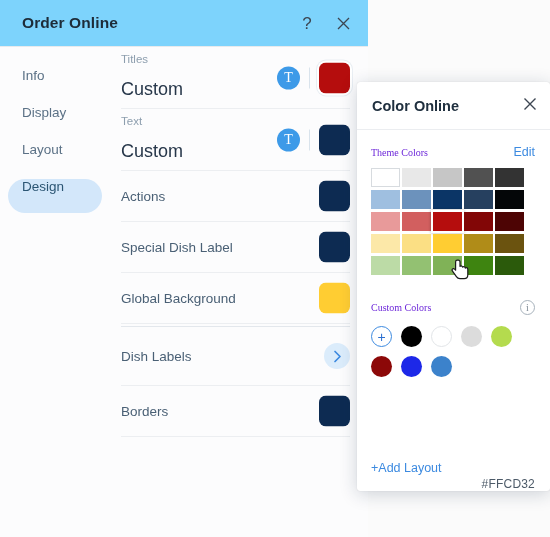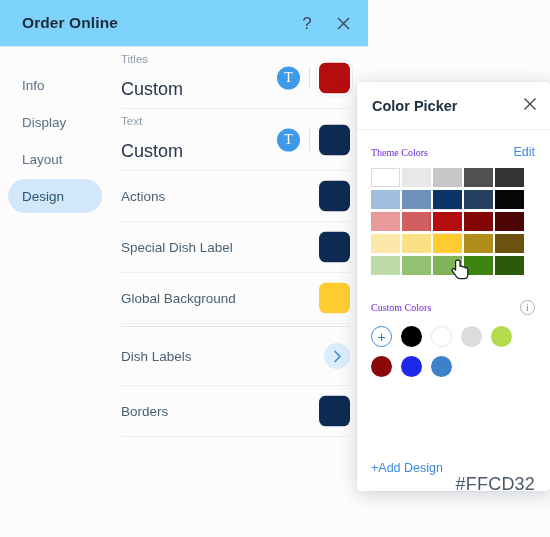--- a/index.html
+++ b/index.html
@@ -35,21 +35,21 @@
   }
   .hdr-icon svg { display:block; }
   .qmark { font-size:17px; color:#3c4652; line-height:1; }
 
   .panel-body { display:flex; height:490px; }
 
   
   .sidebar { width:112px; padding-top:18px; flex:0 0 112px; }
   .side-item {
     height:34px; margin:3px 10px 3px 8px; padding:0 14px;
-    display:flex; align-items:center; border-radius:17px;
+    display:flex; border-radius:17px;
     font-size:13.5px; color:#5b7186; cursor:pointer;
   }
   .side-item.active { background:#d3e7fa; color:#2b5573; }
 
   
   .content { flex:1; padding-right:0; }
   .row {
     position:relative; height:51px; margin-left:9px; margin-right:18px;
     border-bottom:1px solid #eceef1;
     display:flex; align-items:center;
@@ -128,21 +128,21 @@
     display:flex; align-items:center; justify-content:center;
     color:#2b6fd0; font-size:14px; line-height:1;
   }
 
   .picker-footer {
     position:absolute; left:0; bottom:0; width:193px; height:46px;
     display:flex; align-items:center; justify-content:space-between;
     padding:0 15px 0 14px;
   }
   .add-color { font-size:12.5px; color:#3c8ae0; cursor:pointer; }
-  .hexval { font-size:18px; color:#4c5a68; letter-spacing:.2px;margin-top:32px; }
+  .hexval { font-size:12px; color:#4c5a68; letter-spacing:.2px;margin-top:32px; }
 
   
   .cursor { position:absolute; left:451px; top:259px; width:20px; height:24px; pointer-events:none; }
 </style>
 </head>
 <body>
 
 <div id="stage">
 
   <div class="site-bg">
@@ -246,21 +246,21 @@
           </div>
         </div>
 
       </div>
     </div>
   </div>
 
   <div class="picker">
 
     <div class="picker-header">
-      <div class="picker-title">Color Picker</div>
+      <div class="picker-title">Color Online</div>
       <div class="picker-close">
         <svg width="14" height="14" viewBox="0 0 14 14">
             <path d="M1.5 1.5 L12.5 12.5 M12.5 1.5 L1.5 12.5" stroke="#3c4652" stroke-width="1.35" fill="none"></path>
           </svg>
       </div>
     </div>
 
     <div class="sec-head">
       <div class="sec-title">Theme Colors</div>
       <div class="sec-edit">Edit</div>
@@ -314,21 +314,21 @@
       <div class="cdot" style="background:#000000"></div>
       <div class="cdot ring" style="background:#FFFFFF"></div>
       <div class="cdot" style="background:#DCDCDC"></div>
       <div class="cdot" style="background:#B4DB4E"></div>
       <div class="cdot" style="background:#8C0808"></div>
       <div class="cdot" style="background:#1D28E8"></div>
       <div class="cdot" style="background:#3C82CB"></div>
     </div>
 
     <div class="picker-footer">
-      <div class="add-color">+Add Design</div>
+      <div class="add-color">+Add Layout</div>
       <div class="hexval">#FFCD32</div>
     </div>
   </div>
 
   <div class="cursor">
     <svg width="20" height="24" viewBox="0 0 20 24">
       <path d="M6.2 1.2 C5.2 1.2 4.6 2 4.6 3 L4.6 11.2 L3.6 10.1 C2.9 9.4 1.9 9.5 1.4 10.1 C0.9 10.7 1.0 11.5 1.5 12.1 L5.4 17.6 C6.2 18.8 7.3 19.6 8.9 19.6 L13.2 19.6 C15.4 19.6 16.8 18.2 16.8 16.0 L16.8 10.2 C16.8 9.3 16.2 8.6 15.3 8.6 C14.9 8.6 14.5 8.8 14.3 9.0 C14.2 8.2 13.6 7.6 12.8 7.6 C12.3 7.6 11.9 7.8 11.6 8.1 C11.4 7.4 10.8 6.9 10.1 6.9 C9.7 6.9 9.3 7.0 9.0 7.3 L9.0 3 C9.0 2 8.3 1.2 7.3 1.2 Z" fill="#ffffff" stroke="#1a1a1a" stroke-width="1.2" stroke-linejoin="round"></path>
     </svg>
   </div>
 

